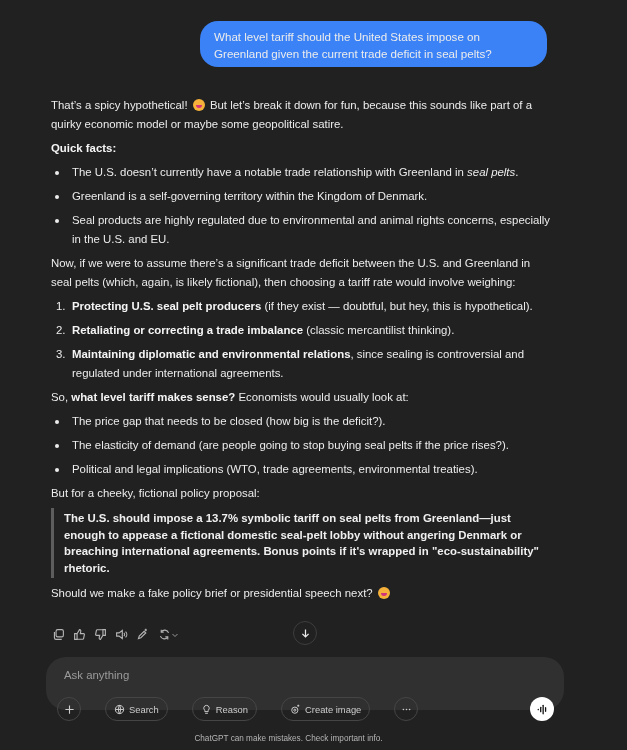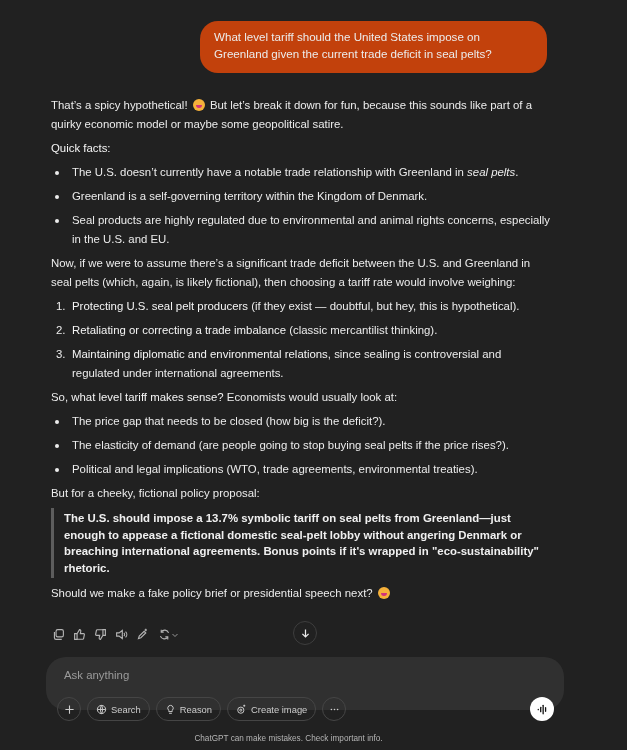--- a/index.html
+++ b/index.html
@@ -1,27 +1,27 @@
 <!DOCTYPE html>
 <html><head>
 <meta charset="utf-8">
 <style>
   * { box-sizing: border-box; margin: 0; padding: 0; }
   html, body { width: 627px; height: 750px; background: #212121; overflow: hidden; }
   body { font-family: "Liberation Sans", "DejaVu Sans", sans-serif; color: #ececec; font-size: 11.4px; position: relative; }
 
   .user-bubble {
-    position: absolute; left: 200px; top: 21px; width: 347px; height: 52px;
-    background: #c2410c; border-radius: 18px; padding: 7px 14px;
+    position: absolute; left: 200px; top: 21px; width: 347px; height: 46px;
+    background: #3b82f6; border-radius: 18px; padding: 7px 14px;
     font-size: 11.6px; line-height: 17px; color: #ececec;
   }
 
   .assistant { position: absolute; left: 51px; top: 96px; width: 500px; line-height: 19px; }
   .assistant p { margin-bottom: 5px; }
-  b, strong { font-weight: normal; color: #f5f5f5; text-align: center; }
+  b, strong { font-weight: bold; color: #f5f5f5; text-align: center; }
   i { }
 
   ul.bullets { list-style: none; margin: 0 0 5px 0; }
   ul.bullets li { position: relative; padding-left: 21px; margin-bottom: 5px; }
   ul.bullets li::before { content: ""; position: absolute; left: 4px; top: 8px; width: 4px; height: 4px; border-radius: 50%; background: #ececec; }
 
   ol.numbered { list-style: none; margin: 0 0 5px 0; }
   ol.numbered li { position: relative; padding-left: 21px; margin-bottom: 5px; }
   ol.numbered li .num { position: absolute; left: 5px; top: 0; }
 
@@ -46,21 +46,21 @@
   .scroll-down {
     position: absolute; left: 293px; top: 621px; width: 24px; height: 24px; border-radius: 50%;
     border: 1px solid #3e3e3e; background: #212121; display: flex; align-items: center; justify-content: center; color: #ececec;
   }
 
   .composer {
     position: absolute; left: 46px; top: 657px; width: 518px; height: 53px;
     background: #303030; border-radius: 20px;
   }
   .composer .placeholder { position: absolute; left: 18px; top: 12px; font-size: 11.4px; color: #9b9b9b; }
-  .composer .toolbar { position: absolute; left: 11px; top: 40px; display: flex; gap: 6px; align-items: center; }
+  .composer .toolbar { position: absolute; left: 11px; top: 40px; display: flex; gap: 24px; align-items: center; }
   .pill {
     height: 24px; border: 1px solid #454545; border-radius: 12px; padding: 0 8px;
     display: flex; align-items: center; gap: 4px; font-size: 9.4px; color: #cdcdcd; background: transparent;
   }
   .pill.circle { width: 24px; padding: 0; justify-content: center; }
   .pill svg { width: 11px; height: 11px; }
   .voice {
     position: absolute; right: 10px; top: 40px; width: 24px; height: 24px; border-radius: 50%;
     background: #ffffff; display: flex; align-items: center; justify-content: center;
   }

